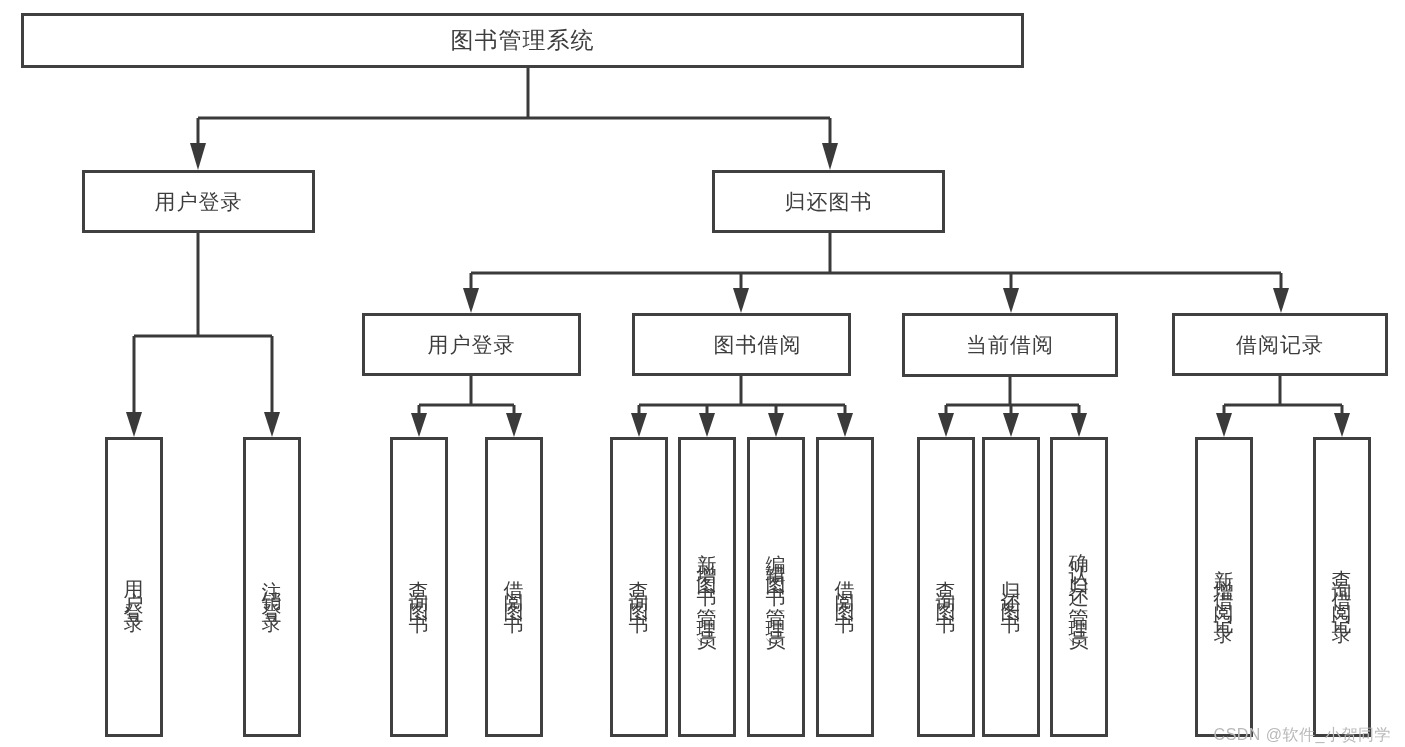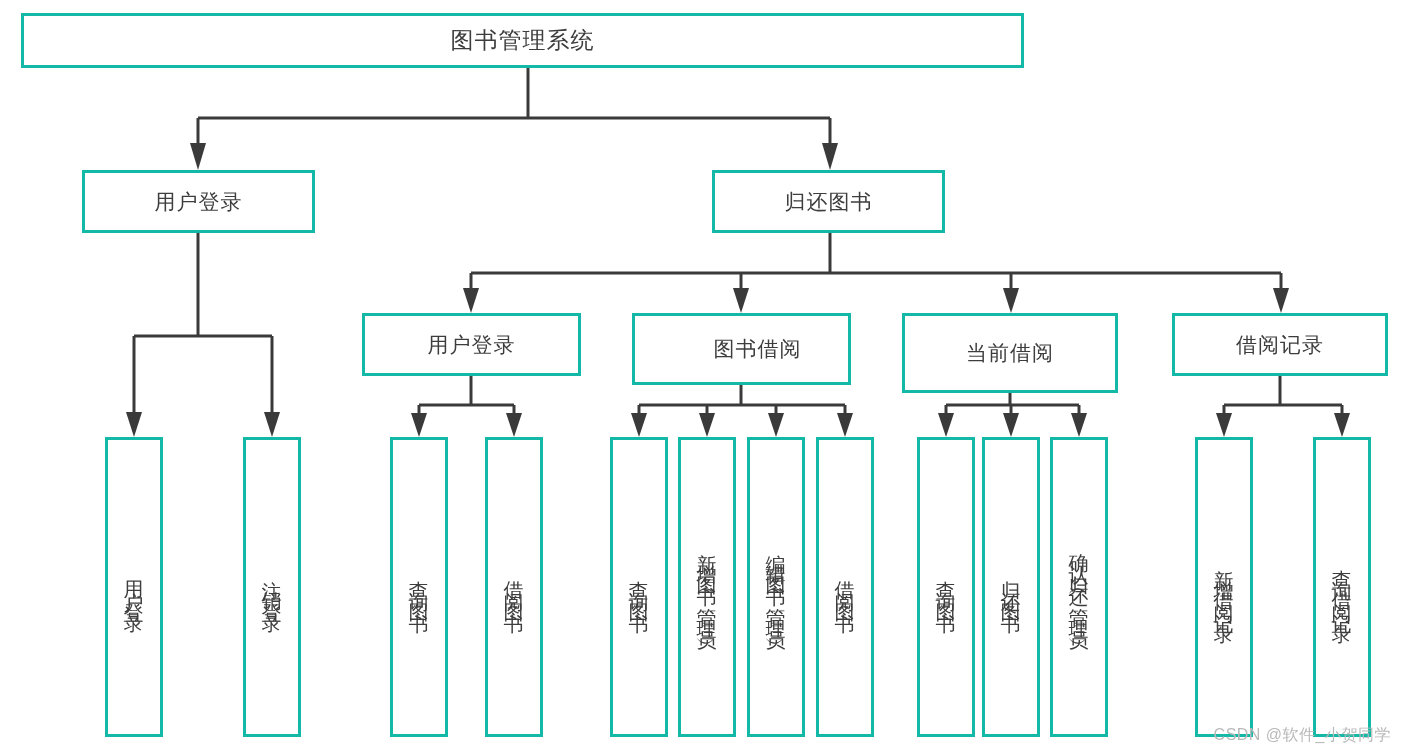--- a/index.html
+++ b/index.html
@@ -17,21 +17,21 @@
   }
   .connectors {
     position: absolute;
     left: 0; top: 0;
     width: 1405px; height: 747px;
   }
   .node {
     position: absolute;
     box-sizing: border-box;
     background: #ffffff;
-    border: 3px solid #14b8a6;
+    border: 3px solid #404040;
     color: #3d3d3d;
     display: flex;
     align-items: center;
     justify-content: center;
   }
   .hnode {
     font-size: 21px;
     letter-spacing: 1px;
     white-space: nowrap;
   }
@@ -133,22 +133,22 @@
       <polygon points="1334,413 1350,413 1342,437"></polygon>
     </g>
   </svg>
 
   <div class="node hnode root-node" style="left:21px; top:13px; width:1003px; height:55px;">图书管理系统</div>
 
   <div class="node hnode" style="left:82px; top:170px; width:233px; height:63px;">用户登录</div>
   <div class="node hnode" style="left:712px; top:170px; width:233px; height:63px;">归还图书</div>
 
   <div class="node hnode" style="left:362px; top:313px; width:219px; height:63px;">用户登录</div>
-  <div class="node hnode" style="left:632px; top:313px; width:219px; height:72px;padding-left:32px;">图书借阅</div>
-  <div class="node hnode" style="left:902px; top:313px; width:216px; height:80px;">当前借阅</div>
+  <div class="node hnode" style="left:632px; top:313px; width:219px; height:63px;padding-left:32px;">图书借阅</div>
+  <div class="node hnode" style="left:902px; top:313px; width:216px; height:64px;">当前借阅</div>
   <div class="node hnode" style="left:1172px; top:313px; width:216px; height:63px;">借阅记录</div>
 
   <div class="node vnode" style="left:105px; top:437px; width:58px; height:300px;">用户登录</div>
   <div class="node vnode" style="left:243px; top:437px; width:58px; height:300px;">注销登录</div>
 
   <div class="node vnode" style="left:390px; top:437px; width:58px; height:300px;">查询图书</div>
   <div class="node vnode" style="left:485px; top:437px; width:58px; height:300px;">借阅图书</div>
 
   <div class="node vnode" style="left:610px; top:437px; width:58px; height:300px;">查询图书</div>
   <div class="node vnode" style="left:678px; top:437px; width:58px; height:300px;">新增图书（管理员）</div>

